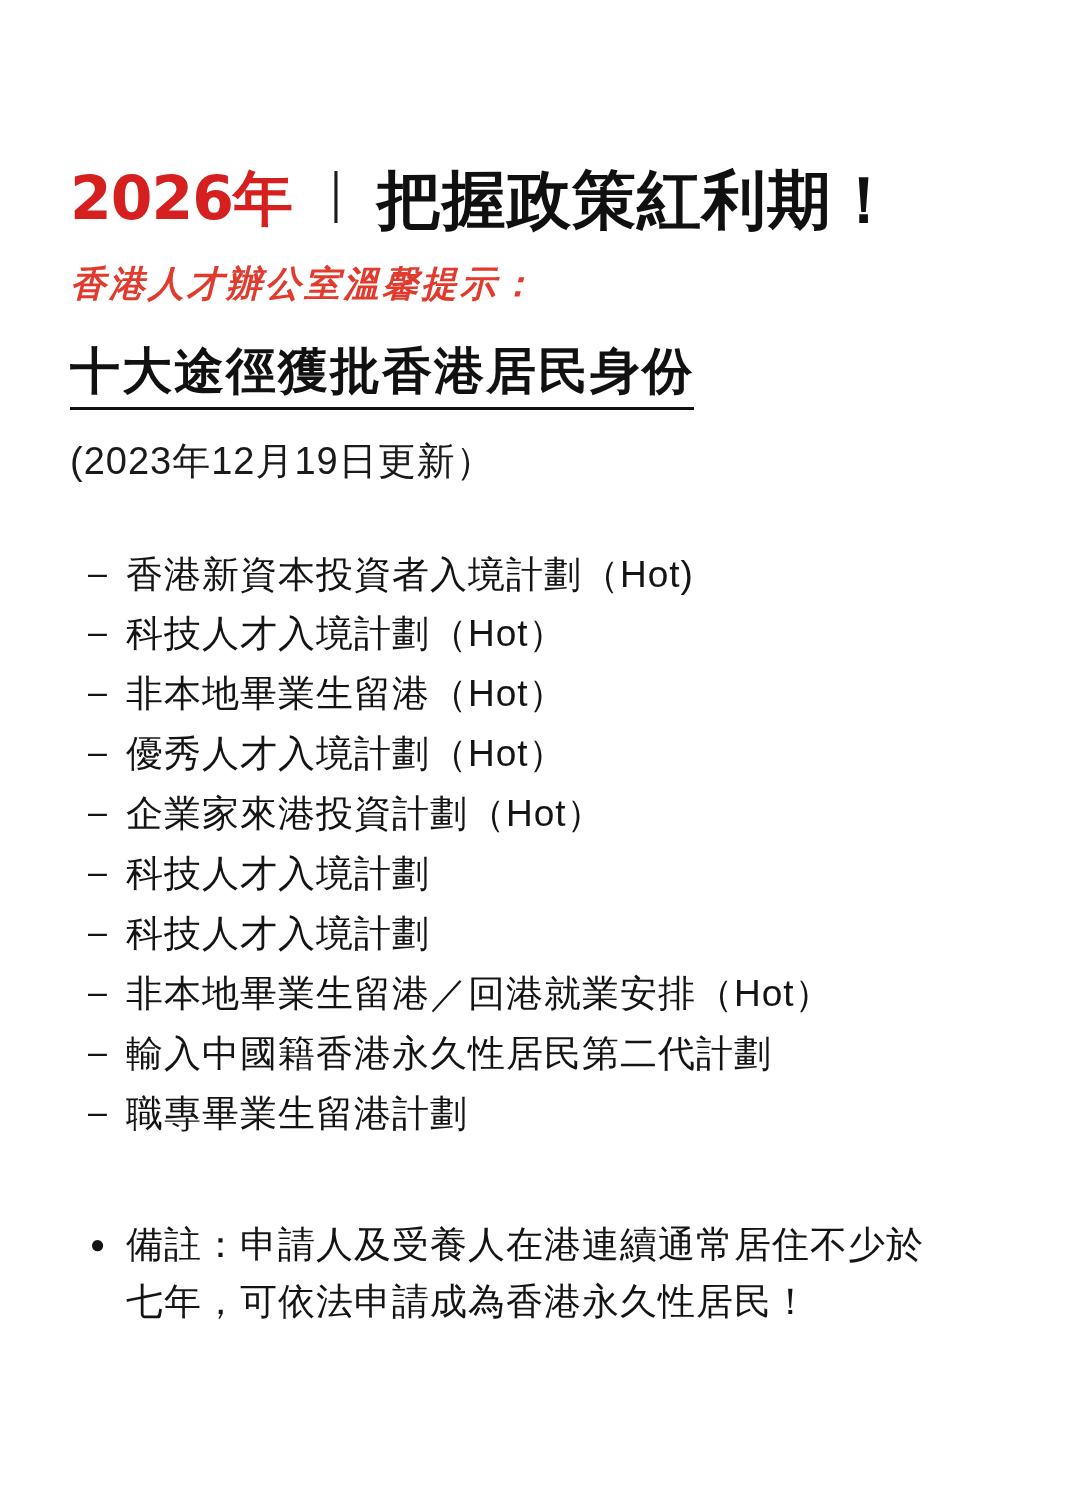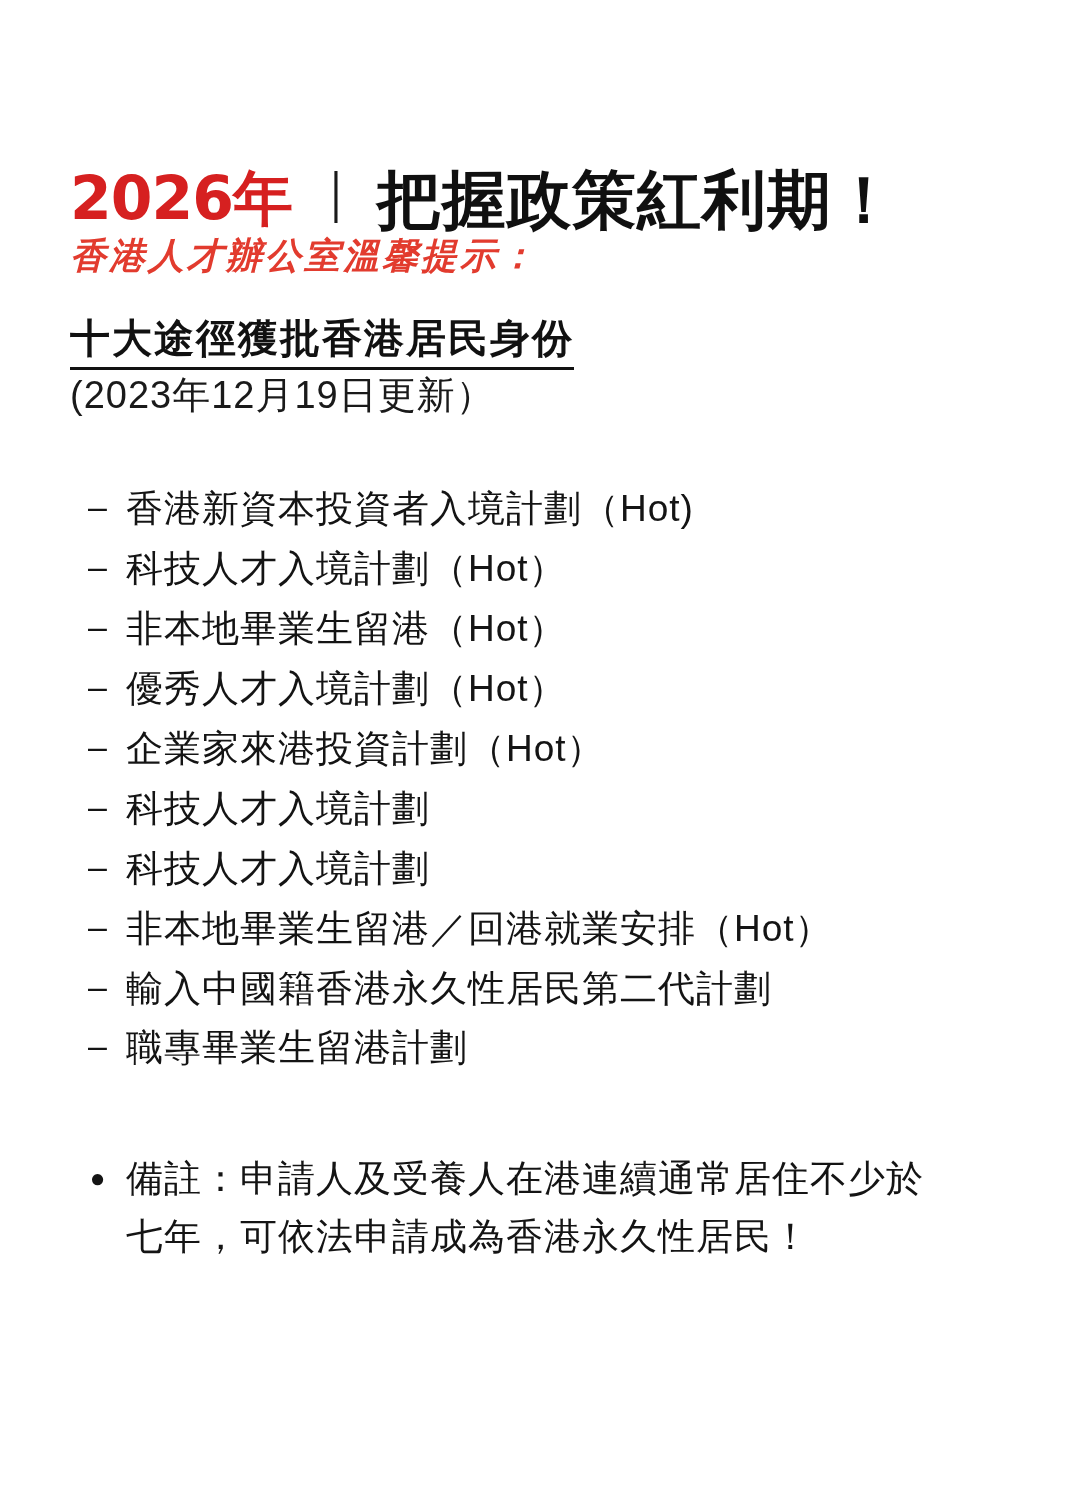--- a/index.html
+++ b/index.html
@@ -50,41 +50,43 @@
   }
   .headline-main {
     font-size: 64px;
     font-weight: 800;
     color: #101010;
     letter-spacing: 1px;
     line-height: 1;
   }
 
   .subtitle-red {
+    margin-top: 28px;
     font-size: 36px;
     font-weight: 700;
     color: #e23b2e;
     letter-spacing: 3px;
     font-style: italic;
     font-family: "DejaVu Sans", sans-serif;
   }
 
   .title-underline {
     margin-top: 34px;
-    font-size: 40px;
+    font-size: 50px;
     font-weight: 800;
     color: #111111;
     letter-spacing: 2px;
     border-bottom: 3px solid #111111;
     display: inline-block;
     padding-bottom: 6px;
     line-height: 1.15;
   }
 
   .update-date {
+    margin-top: 26px;
     font-size: 38px;
     font-weight: 400;
     color: #1a1a1a;
     letter-spacing: 1px;
   }
 
   
   .pathway-list {
     margin: 58px 0 0 0;
     padding: 0;

